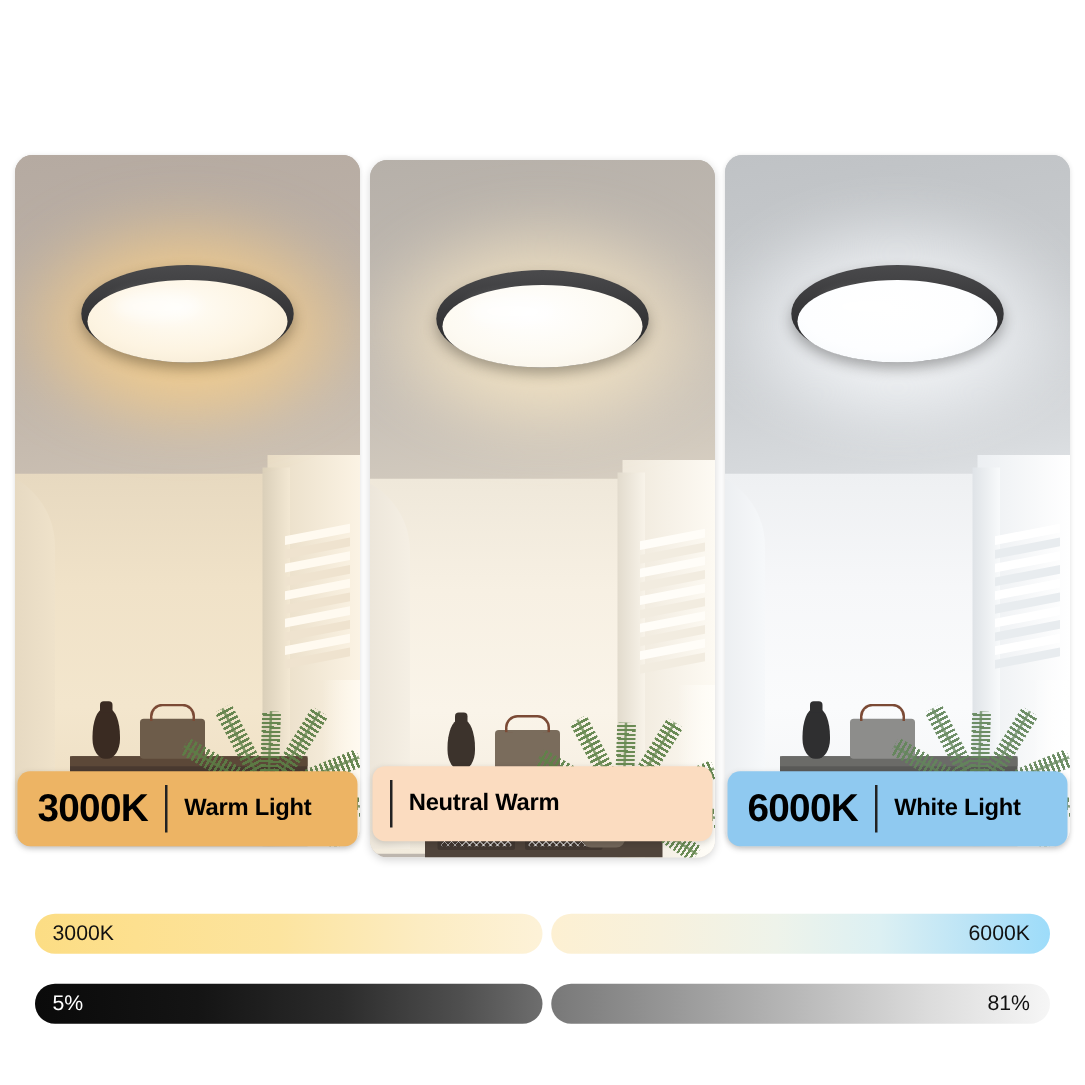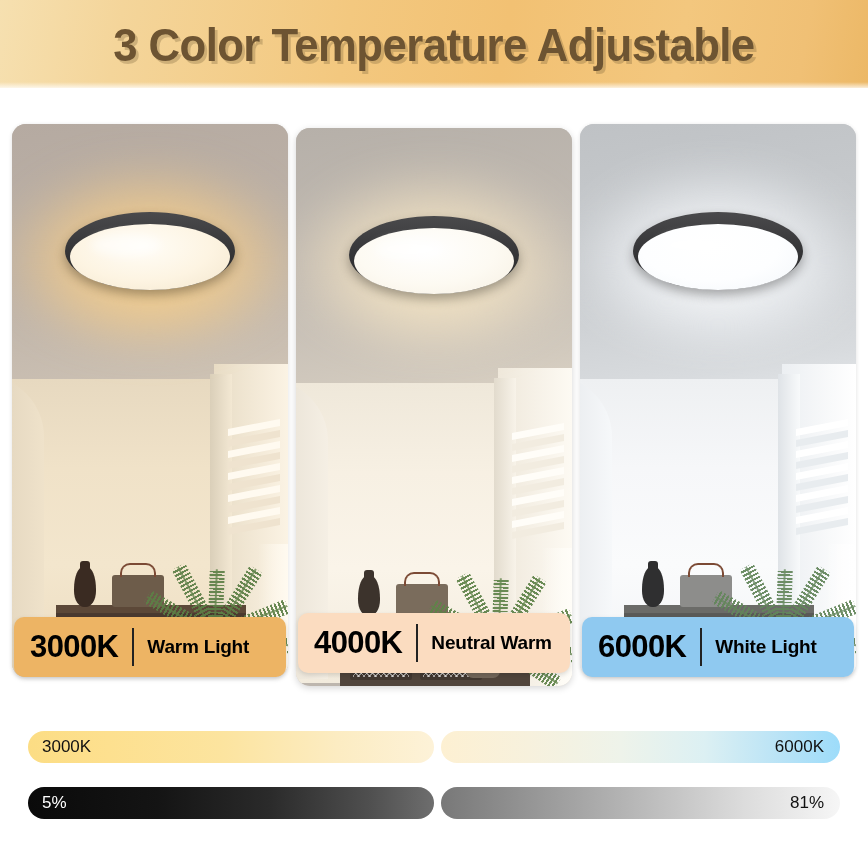--- a/index.html
+++ b/index.html
@@ -199,23 +199,20 @@
 
   .lbl-left{ padding-left:14px; color:#111; }
   .lbl-left.light{ color:#fff; }
   .lbl-right{ margin-left:auto; padding-right:16px; color:#111; }
 </style>
 </head>
 <body>
 
 <div id="stage">
 
-  <div class="banner">
-    <div class="banner-title">3 Color Temperature Adjustable</div>
-  </div>
 
   <div class="panels">
 
     <div class="panel p1">
       <div class="scene" style="background:#b8ada4;">
         <div class="ceiling" style="background:linear-gradient(170deg,#b5aaa1 0%,#bdb2a8 45%,#cabfb2 78%,#d8ccb9 100%);"></div>
         <div class="wall" style="background:linear-gradient(180deg,#e7d9c0 0%,#f0e2c8 30%,#f3e6cd 62%,#ecdcc0 100%);"></div>
 
         <div class="arch-col">
           <div class="arch-inner" style="background:linear-gradient(90deg,#ddd0b9,#efe2ca);"></div>
@@ -395,21 +392,20 @@
       </div>
     </div>
 
     <div class="badge b1" style="background:#edb464;">
       <span class="kelvin">3000K</span>
       <span class="sep"></span>
       <span class="ctext">Warm Light</span>
     </div>
 
     <div class="badge b2" style="background:#fbdcc0;">
-      <span class="kelvin">4000K</span>
       <span class="sep"></span>
       <span class="ctext">Neutral Warm</span>
     </div>
 
     <div class="badge b3" style="background:#8fc9f0;">
       <span class="kelvin">6000K</span>
       <span class="sep"></span>
       <span class="ctext">White Light</span>
     </div>
   </div>

